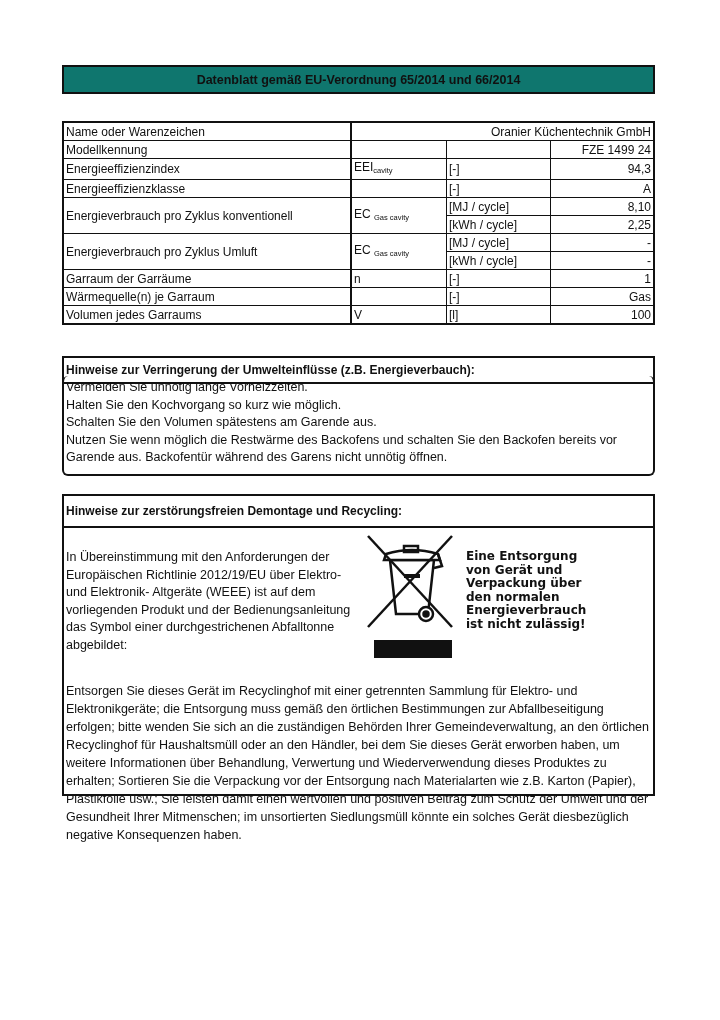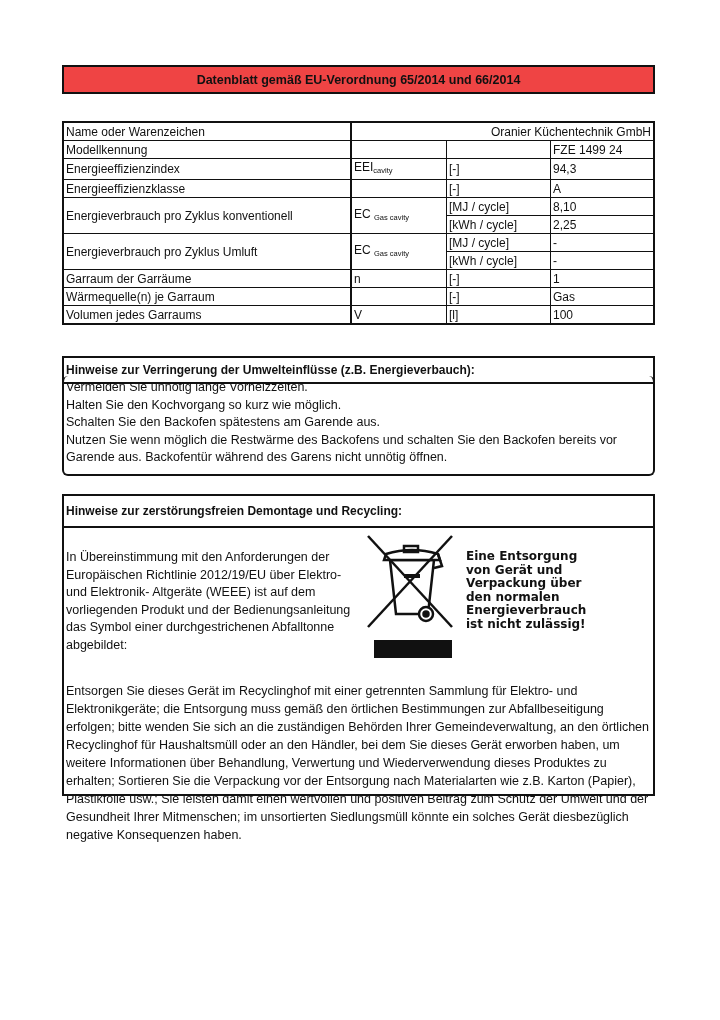--- a/index.html
+++ b/index.html
@@ -1,28 +1,28 @@
 <!DOCTYPE html>
 <html><head>
 <meta charset="utf-8">
 <style>
   html, body { margin:0; padding:0; background:#ffffff; }
   body { width:720px; height:1020px; position:relative; overflow:hidden;
          font-family:"Liberation Sans", "DejaVu Sans", sans-serif; color:#111; }
-  .box { position:absolute; box-sizing:border-box; border:2px solid #111; background:#ef4444; }
+  .box { position:absolute; box-sizing:border-box; border:2px solid #111; background:#0f766e; }
   .title-box { left:62px; top:65px; width:593px; height:29px;
     display:flex; align-items:center; justify-content:center;
     font-size:12.5px; font-weight:bold; }
   table.spec { position:absolute; left:62px; top:121px; width:593px;
     border-collapse:collapse; font-size:12px; border:2px solid #111; }
   table.spec td { border:1px solid #111; padding:0 2px; height:17px; line-height:16px; white-space:nowrap; }
   table.spec td.lbl { width:282px; }
   table.spec td.sym { width:90px; border-left:2px solid #111; }
   table.spec td.unit { width:99px; }
-  table.spec td.val { text-align:left; }
+  table.spec td.val { text-align:right; }
   table.spec td.right { text-align:right; }
   sub { font-size:7.5px; vertical-align:-2px; }
   .sec-head { position:absolute; box-sizing:border-box; border:2px solid #111;
     left:62px; width:593px; font-size:12px; font-weight:bold; padding:12px 2px; display:flex; align-items:center; }
   .sec-body { position:absolute; box-sizing:border-box; border:2px solid #111; border-top:none;
     left:62px; width:593px; font-size:12.5px; line-height:17.5px; padding:3px 2px; }
   .sec-body p { margin:0; }
   .weee-text { position:absolute; left:2px; top:21px; width:285px; font-size:12.5px; line-height:17.5px; }
   .weee-symbol { position:absolute; left:296px; top:4px; width:100px; height:130px; }
   .weee-warning { position:absolute; left:402px; top:22px; font-weight:bold; font-size:12px;
@@ -100,21 +100,21 @@
   </tr>
 </tbody>
   </table>
 
 <div class="sec-head" style="top:356px; height:20px;">
   <span>Hinweise zur Verringerung der Umwelteinflüsse (z.B. Energieverbauch):</span>
 </div>
 <div class="sec-body" style="top:376px; height:100px;border-radius:6px;">
   <p>Vermeiden Sie unnötig lange Vorheizzeiten.</p>
   <p>Halten Sie den Kochvorgang so kurz wie möglich.</p>
-  <p>Schalten Sie den Backofen spätestens am Garende aus.</p>
+  <p>Schalten Sie den Volumen spätestens am Garende aus.</p>
   <p>Nutzen Sie wenn möglich die Restwärme des Backofens und schalten Sie den Backofen bereits vor Garende aus. Backofentür während des Garens nicht unnötig öffnen.</p>
 </div>
 
 <div class="sec-head" style="top:494px; height:34px;">
   <span>Hinweise zur zerstörungsfreien Demontage und Recycling:</span>
 </div>
 <div class="sec-body" style="top:528px; height:268px; padding:0;">
   <div class="weee-text">In Übereinstimmung mit den Anforderungen der Europäischen Richtlinie 2012/19/EU über Elektro- und Elektronik- Altgeräte (WEEE) ist auf dem vorliegenden Produkt und der Bedienungsanleitung das Symbol einer durchgestrichenen Abfalltonne abgebildet:</div>
 
   <svg class="weee-symbol" viewBox="0 0 100 130">

